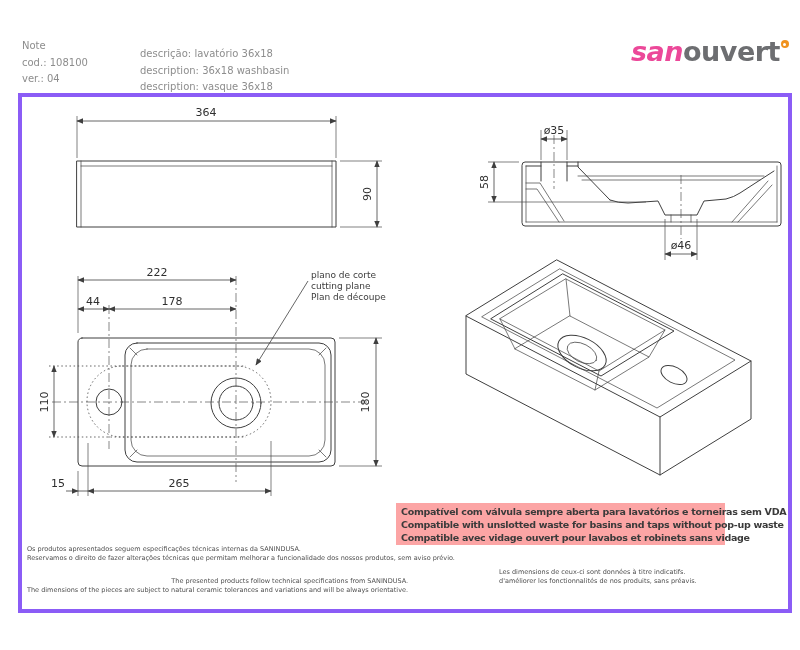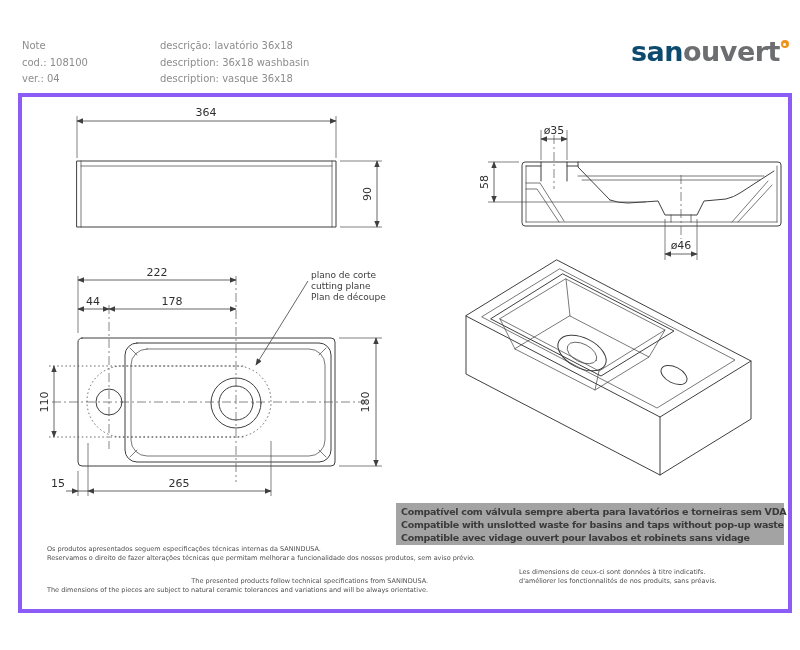--- a/index.html
+++ b/index.html
@@ -3,44 +3,44 @@
 <meta charset="utf-8">
 <style>
   html,body{margin:0;padding:0;}
   body{
     width:800px;height:650px;position:relative;background:#ffffff;
     font-family:"DejaVu Sans","Liberation Sans",sans-serif;overflow:hidden;
   }
   
   .hdr-block{position:absolute;font-size:10px;line-height:16.5px;color:#8d8d8d;white-space:nowrap;}
   #note-block{left:22px;top:38px;}
-  #desc-block{left:140px;top:38px;margin-left:20px;}
+  #desc-block{left:140px;top:46px;}
   #logo{position:absolute;left:631px;top:38px;font-size:27px;line-height:28px;font-weight:600;letter-spacing:-0.5px;white-space:nowrap;}
-  #logo .l1{color:#0c4a6e;}
+  #logo .l1{color:#ec4899;font-style:italic;}
   #logo .l2{color:#6D6E71;}
   .logo-dot{display:inline-block;width:8px;height:8px;border-radius:50%;background:#F0921E;position:relative;top:-13px;left:1px;}
   .logo-dot::after{content:"";position:absolute;left:2.5px;top:2.5px;width:3px;height:3px;border-radius:50%;background:#fff;}
   
   #frame{position:absolute;left:18px;top:93px;width:766px;height:512px;border:4px solid #8b5cf6;box-sizing:content-box;}
   #drawing{position:absolute;left:0;top:0;}
   
   .dl{stroke:#3f3f3f;stroke-width:1;fill:none;stroke-linejoin:round;stroke-linecap:round;}
   .thin{stroke-width:0.7;}
   .ext{stroke:#4a4a4a;stroke-width:0.7;fill:none;}
   .dim{stroke:#3f3f3f;stroke-width:0.8;fill:none;}
   .cl{stroke:#555;stroke-width:0.7;fill:none;stroke-dasharray:9 3 2 3;}
   .dot{stroke:#555;stroke-width:0.9;fill:none;stroke-dasharray:1.5 2.6;}
   svg text{font-family:"DejaVu Sans",sans-serif;font-size:11px;fill:#2f2f2f;text-anchor:middle;}
   svg text.lbl{font-size:9px;fill:#3c3c3c;text-anchor:start;}
   
-  #compat-box{position:absolute;left:374px;top:406px;width:388px;height:42px;background:#a3a3a3;
+  #compat-box{position:absolute;left:374px;top:406px;width:329px;height:42px;background:#fca5a5;
     box-sizing:border-box;padding:2px 5px 0 5px;color:#3a3a3a;font-weight:bold;
     font-size:9.5px;letter-spacing:-0.3px;line-height:13px;white-space:nowrap;}
   
-  .note-small{position:absolute;font-size:6.5px;line-height:9px;color:#4f4f4f;white-space:nowrap;margin-left:20px;}
+  .note-small{position:absolute;font-size:6.5px;line-height:9px;color:#4f4f4f;white-space:nowrap;}
   #foot-pt{left:5px;top:448px;}
   #foot-en{left:5px;top:480px;text-align:right;}
   #foot-fr{left:477px;top:471px;}
 </style>
 </head>
 <body>
 
 <div class="hdr-block" id="note-block">
   <div>Note</div>
   <div>cod.: 108100</div>

